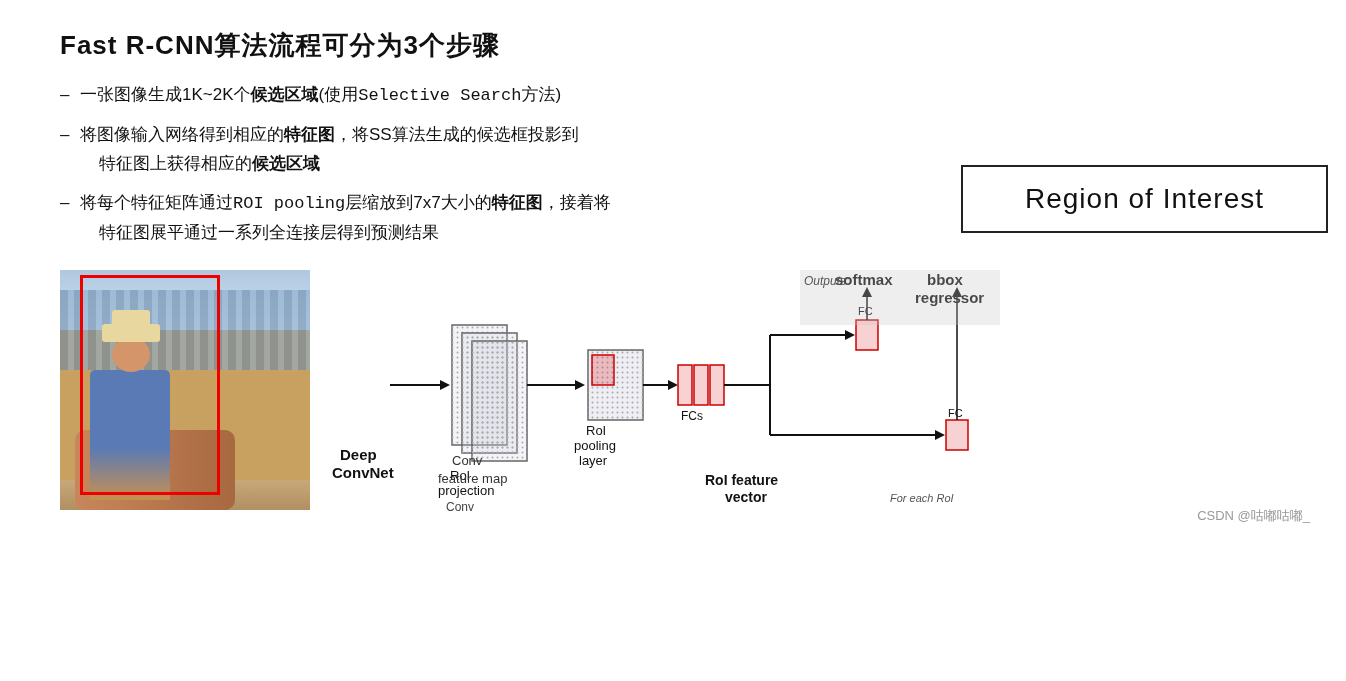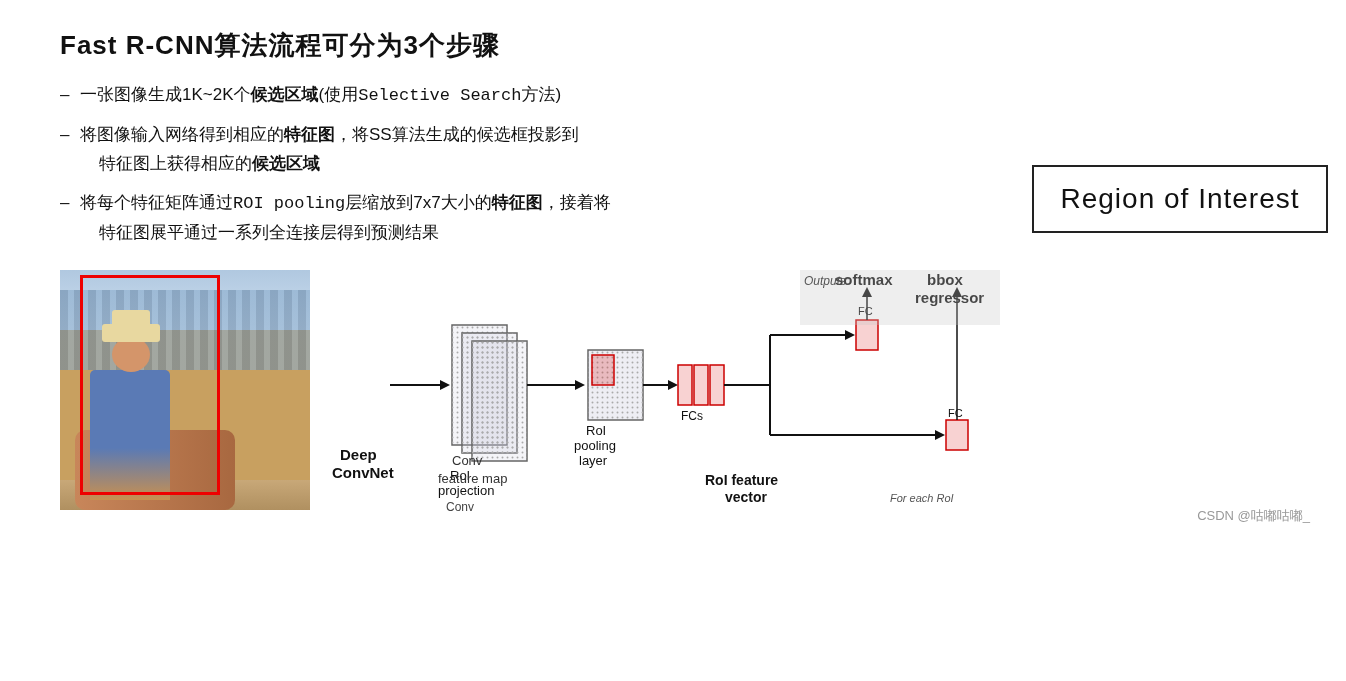--- a/index.html
+++ b/index.html
@@ -48,21 +48,21 @@
 
     .mono {
       font-family: 'Courier New', monospace;
       font-weight: normal;
     }
 
     .roi-box {
       position: absolute;
       right: 18px;
       top: 165px;
-      width: 296px;
+      width: 367px;
       height: 68px;
       border: 2px solid #222;
       display: flex;
       align-items: center;
       justify-content: center;
       background: #fff;
     }
 
     .roi-box-text {
       font-size: 28px;

